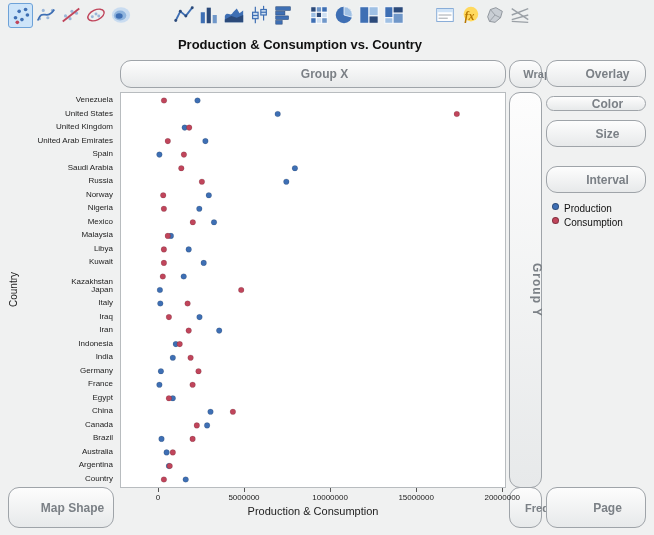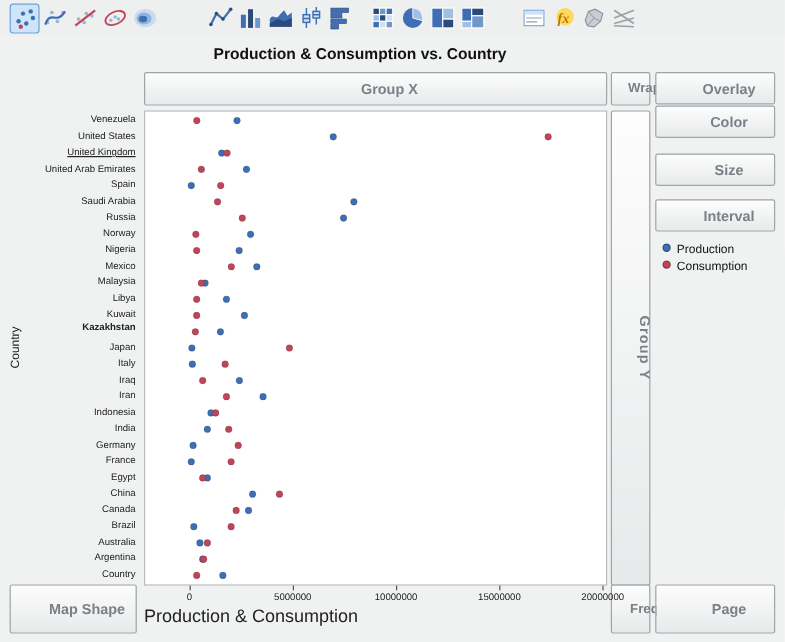--- a/index.html
+++ b/index.html
@@ -23,21 +23,21 @@
   .tool.selected { background:#cde4f9; border-color:#6da2d8; }
   .tool svg { display:block; }
   .gap-a { margin-left:38px; } .gap-b { margin-left:10px; } .gap-c { margin-left:26px; }
   
   .page-title {
     position:absolute; top:37px; left:30px; width:540px; text-align:center;
     font-size:13px; font-weight:bold; color:#111;
   }
   
   .zone {
-    position:absolute; border:1px solid #9fa4a9; border-radius:2px;
+    position:absolute; border:1px solid #9fa4a9; border-radius:11px;
     background:linear-gradient(#fdfdfd,#e7e9ea);
     color:#7b8086; font-weight:bold; font-size:12px;
     display:flex; align-items:center; justify-content:center; text-align:left;
     z-index:1;
     padding-left:23px;
   }
   .zone.small { font-size:11px; }
   .vtext { writing-mode:vertical-rl; letter-spacing:1px; }
   
   .plot {
@@ -56,22 +56,22 @@
     font-size:10px; color:#222;
   }
   .y-axis-title span { writing-mode:vertical-rl; transform:rotate(180deg); }
   .x-ticks { position:absolute; left:0; top:488px; width:654px; height:16px; z-index:2; }
   .xtick { position:absolute; top:0; width:1px; height:4px; background:#555; }
   .xticklab {
     position:absolute; top:5px; transform:translateX(-50%);
     font-size:8px; color:#222; white-space:nowrap; background:transparent;
   }
   .x-axis-title {
-    position:absolute; left:120px; top:505px; width:386px; text-align:left;
-    font-size:15px; color:#222; z-index:2;
+    position:absolute; left:120px; top:505px; width:386px; text-align:center;
+    font-size:11px; color:#222; z-index:2;
   }
   
   .legend { position:absolute; left:552px; top:203px; font-size:10px; color:#111; }
   .legend-row { display:flex; align-items:flex-start; margin-bottom:3px; cursor:pointer; }
   .legend-dot {
     width:7px; height:7px; border-radius:50%; margin-right:5px; flex:0 0 auto;
     border:0.5px solid rgba(0,0,0,0.3);
   }
 </style>
 </head>
@@ -255,24 +255,24 @@
 <div class="zone" style="left:120px; top:60px; width:386px; height:28px;">
     <span>Group X</span>
   </div>
 <div class="zone small" style="left:509px; top:60px; width:33px; height:28px;">
     <span>Wrap</span>
   </div>
 
 <div class="zone" style="left:546px; top:60px; width:100px; height:27px;">
     <span>Overlay</span>
   </div>
-<div class="zone" style="left:546px; top:88px; width:100px; height:27px;">
+<div class="zone" style="left:546px; top:96px; width:100px; height:15px;">
     <span>Color</span>
   </div>
-<div class="zone" style="left:546px; top:128px; width:100px; height:27px;">
+<div class="zone" style="left:546px; top:120px; width:100px; height:27px;">
     <span>Size</span>
   </div>
 <div class="zone" style="left:546px; top:166px; width:100px; height:27px;">
     <span>Interval</span>
   </div>
 
 <div class="zone" style="left:509px; top:92px; width:33px; height:396px;">
     <span class="vtext">Group Y</span>
   </div>
 
@@ -296,32 +296,32 @@
     <span>Consumption</span>
   </div>
 </div>
 
 <div class="y-axis-title">
     <span>Country</span>
   </div>
 <div class="y-labels" id="y-labels">
     <div class="ylab" style="top: 3px;">Venezuela</div>
     <div class="ylab" style="top: 16.5357px;">United States</div>
-    <div class="ylab" style="top: 30.0714px; text-decoration: underline;">United Kingdom</div>
+    <div class="ylab" style="top: 30.0714px;">United Kingdom</div>
     <div class="ylab" style="top: 43.6071px;">United Arab Emirates</div>
     <div class="ylab" style="top: 57.1429px;">Spain</div>
     <div class="ylab" style="top: 70.6786px;">Saudi Arabia</div>
     <div class="ylab" style="top: 84.2143px;">Russia</div>
     <div class="ylab" style="top: 97.75px;">Norway</div>
     <div class="ylab" style="top: 111.286px;">Nigeria</div>
     <div class="ylab" style="top: 124.821px;">Mexico</div>
     <div class="ylab" style="top: 138.357px;">Malaysia</div>
     <div class="ylab" style="top: 151.893px;">Libya</div>
     <div class="ylab" style="top: 165.429px;">Kuwait</div>
-    <div class="ylab" style="top: 176px; font-weight: bold;">Kazakhstan</div>
+    <div class="ylab" style="top: 185px;">Kazakhstan</div>
     <div class="ylab" style="top: 192.5px;">Japan</div>
     <div class="ylab" style="top: 206.036px;">Italy</div>
     <div class="ylab" style="top: 219.571px;">Iraq</div>
     <div class="ylab" style="top: 233.107px;">Iran</div>
     <div class="ylab" style="top: 246.643px;">Indonesia</div>
     <div class="ylab" style="top: 260.179px;">India</div>
     <div class="ylab" style="top: 273.714px;">Germany</div>
     <div class="ylab" style="top: 287.25px;">France</div>
     <div class="ylab" style="top: 300.786px;">Egypt</div>
     <div class="ylab" style="top: 314.321px;">China</div>

